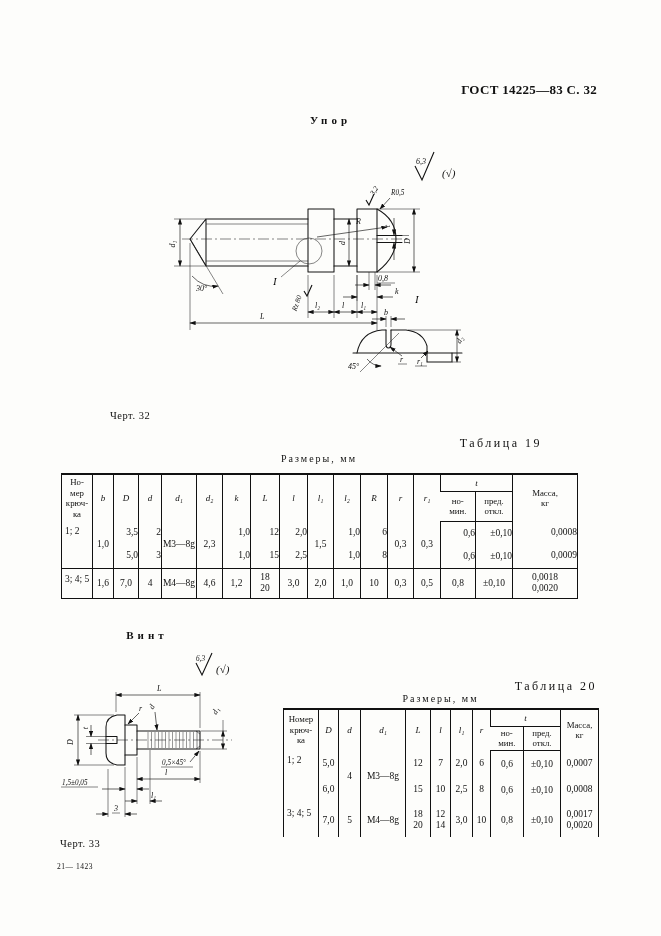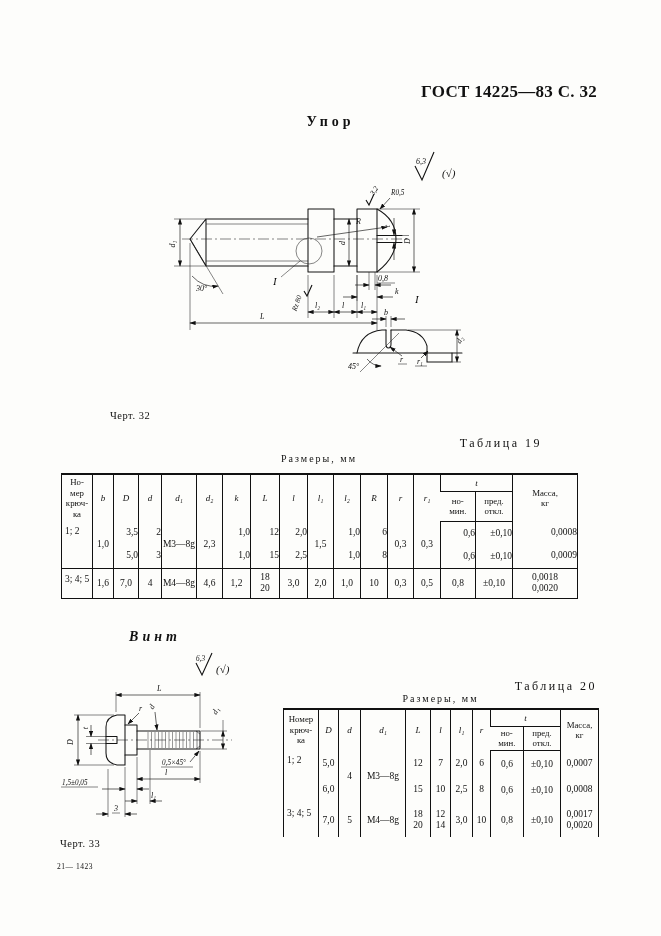--- a/index.html
+++ b/index.html
@@ -1,20 +1,20 @@
 <!DOCTYPE html>
 <html><head>
 <meta charset="utf-8">
 <style>
   html,body{margin:0;padding:0;}
   body{width:661px;height:936px;background:#fdfdfb;position:relative;
        font-family:"Liberation Serif","DejaVu Serif",serif;color:#111;}
   .abs{position:absolute;}
-  .doc-header{top:82px;right:64px;font-weight:bold;font-size:17px;letter-spacing:.3px;}
-  .sec-title{font-weight:bold;font-size:14px;letter-spacing:4px;text-align:center;}
+  .doc-header{top:82px;right:64px;font-weight:bold;font-size:13px;letter-spacing:.3px;}
+  .sec-title{font-weight:bold;font-size:11px;letter-spacing:4px;text-align:center;}
   .tab-label{font-size:12px;letter-spacing:2.5px;}
   .razmery{font-size:10px;letter-spacing:2px;text-align:center;}
   .caption{font-size:10.5px;text-align:left;letter-spacing:.5px;}
   .footer{top:862px;left:57px;font-size:7.5px;letter-spacing:.5px;}
 
   table.gt{border-collapse:collapse;table-layout:fixed;position:absolute;
            border-top:2.2px solid #111;border-bottom:1px solid #111;
            border-left:1px solid #111;border-right:1px solid #111;}
   table.gt.nb{border-bottom:none;}
   .gt th,.gt td{border-left:1px solid #111;padding:0;text-align:center;vertical-align:middle;
@@ -269,21 +269,21 @@
       <td>0,3</td>
       <td>0,5</td>
       <td>0,8</td>
       <td>±0,10</td>
       <td class="tight">0,0018
 0,0020</td>
     </tr>
   </tbody>
 </table>
 
-<div class="abs sec-title" style="top:629px;left:60px;width:190px;font-style:italic;">Винт</div>
+<div class="abs sec-title" style="top:629px;left:52px;width:190px;">Винт</div>
 
 <svg class="abs" style="left:60px;top:648px;" width="180" height="190" viewBox="0 0 180 190">
   <defs>
     <marker id="ae2" orient="auto" markerWidth="9" markerHeight="6" refX="8" refY="3">
       <path d="M0,0 L9,3 L0,6 Z" fill="#111"></path>
       </marker>
     <marker id="as2" orient="auto" markerWidth="9" markerHeight="6" refX="1" refY="3">
       <path d="M9,0 L0,3 L9,6 Z" fill="#111"></path>
       </marker>
   </defs>

